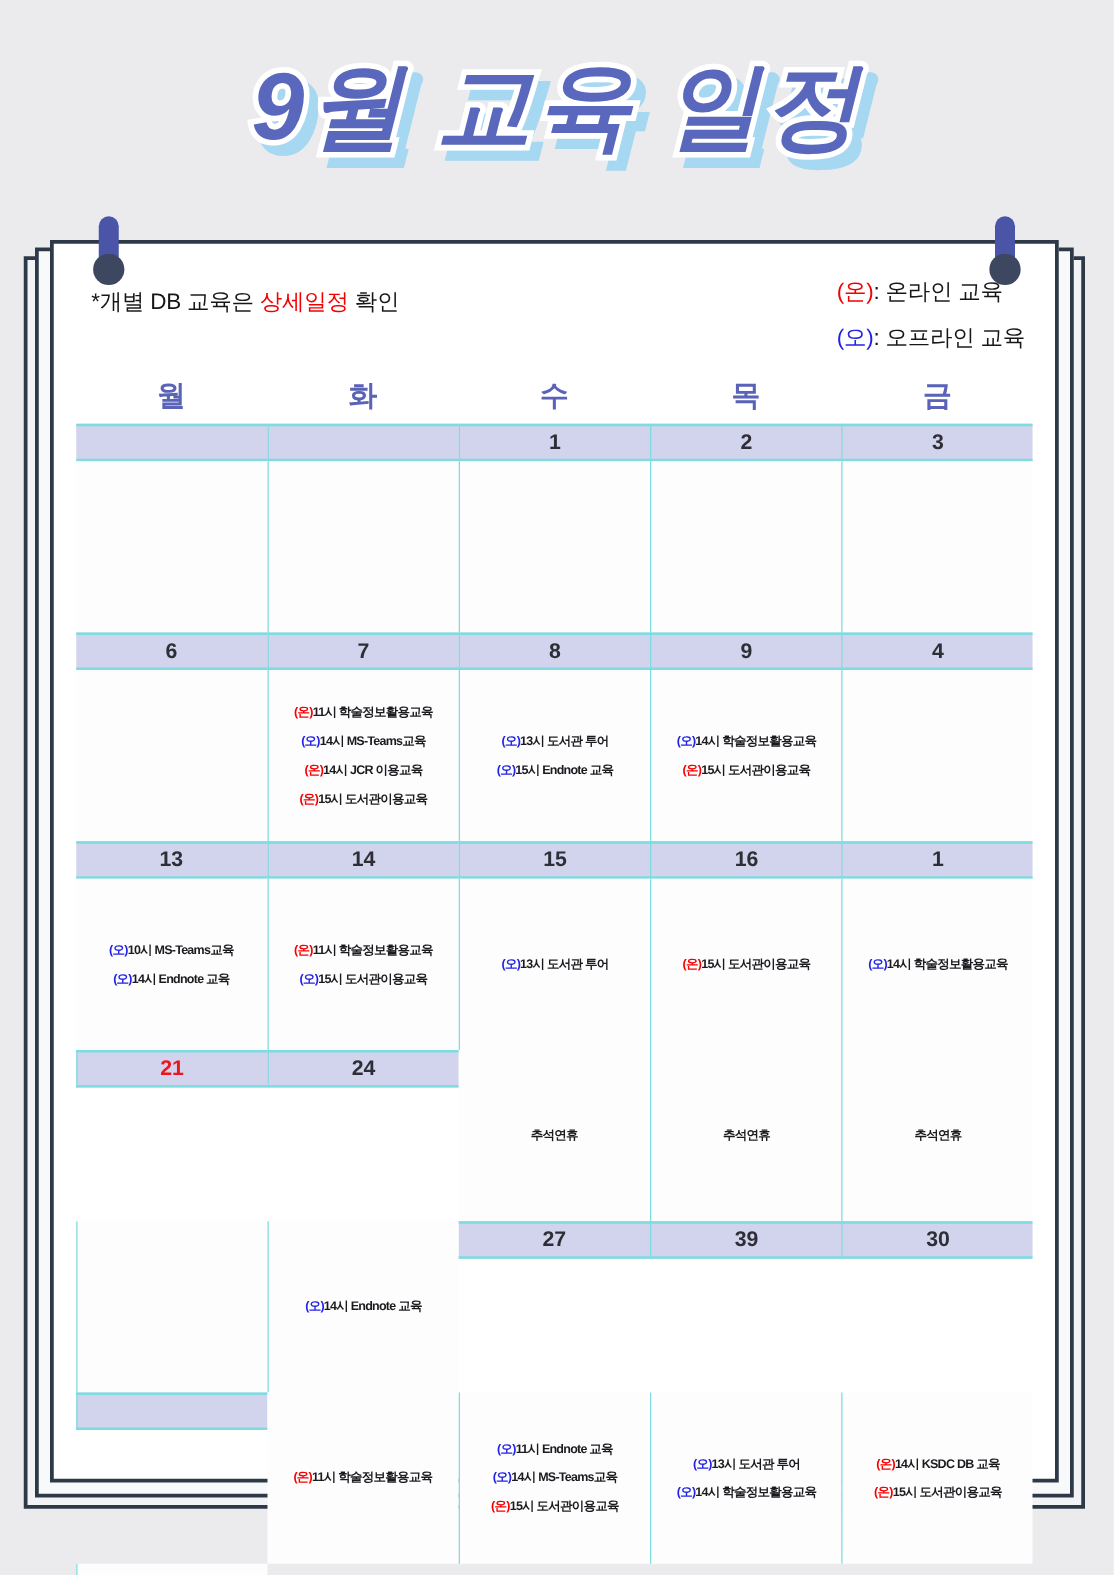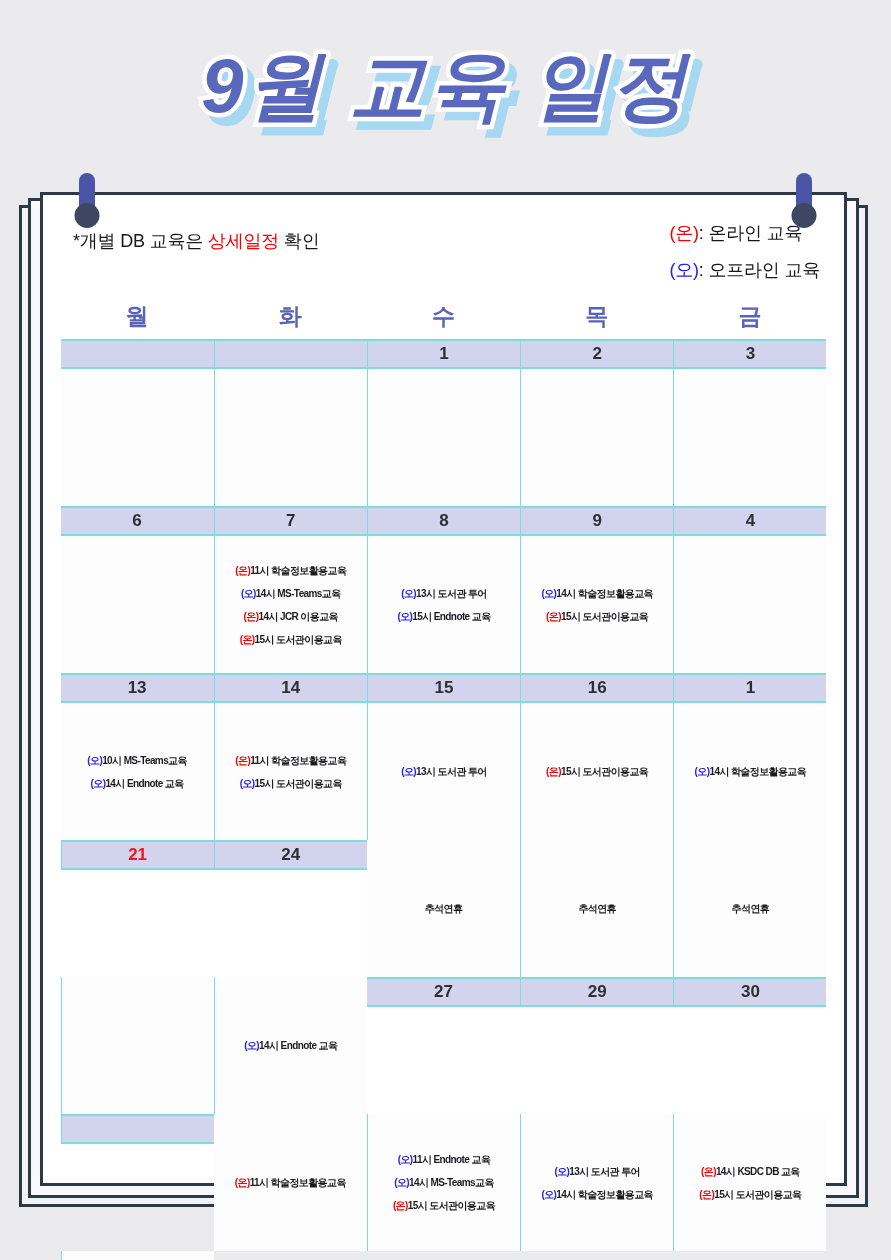--- a/index.html
+++ b/index.html
@@ -189,21 +189,21 @@
           <div class="event-line"><span>추석연휴</span></div>
         </div>
         <div class="event-cell">
           <div class="event-line"><span>추석연휴</span></div>
         </div>
         <div class="event-cell"></div>
         <div class="event-cell">
           <div class="event-line"><span class="tag offline">(오)</span><span>14시 Endnote 교육</span></div>
         </div>
         <div class="date-cell col-first">27</div>
-        <div class="date-cell">29</div>
+        <div class="date-cell">39</div>
         <div class="date-cell">30</div>
         <div class="date-cell"></div>
         <div class="event-cell col-first">
           <div class="event-line"><span class="tag online">(온)</span><span>11시 학술정보활용교육</span></div>
         </div>
         <div class="event-cell">
           <div class="event-line"><span class="tag offline">(오)</span><span>11시 Endnote 교육</span></div>
           <div class="event-line"><span class="tag offline">(오)</span><span>14시 MS-Teams교육</span></div>
           <div class="event-line"><span class="tag online">(온)</span><span>15시 도서관이용교육</span></div>
         </div>

